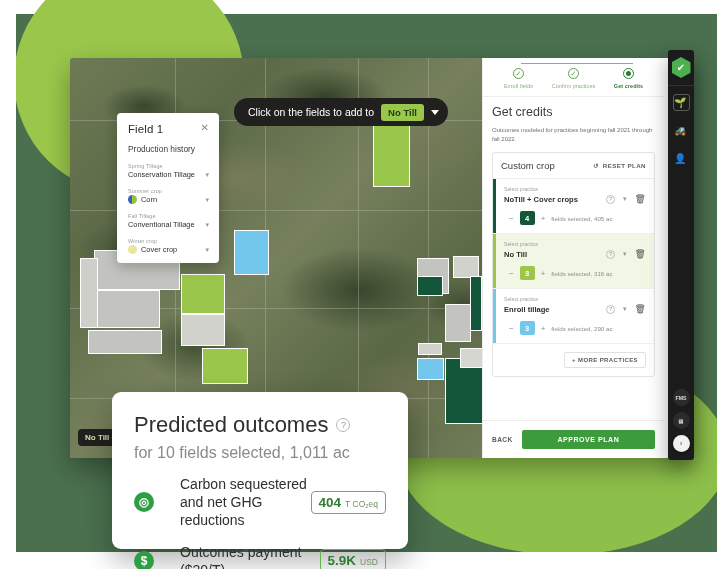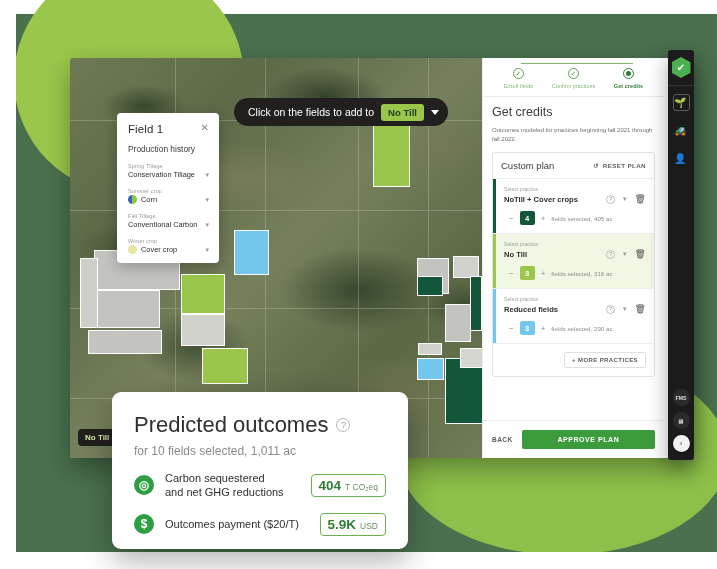--- a/index.html
+++ b/index.html
@@ -236,28 +236,28 @@
     position: absolute; left: 112px; top: 392px; width: 296px; height: 157px;
     background: #fff; border-radius: 9px; padding: 20px 22px;
     box-shadow: 0 12px 30px rgba(0,0,0,.30);
   }
   .out-head { display: flex; align-items: center; gap: 8px; }
   .out-title { font-size: 22px; color: #2f2f2f; font-weight: 400; }
   .out-q {
     width: 14px; height: 14px; border-radius: 50%; border: 1.2px solid #b6b6b6;
     color: #9d9d9d; font-size: 9px; display: flex; align-items: center; justify-content: center;
   }
-  .out-sub { font-size: 12px; color: #8a8a8a; margin-top: 6px; }
+  .out-sub { font-size: 16px; color: #8a8a8a; margin-top: 6px; }
   .out-row { display: flex; align-items: center; margin-top: 13px; }
   .out-ico {
     width: 20px; height: 20px; border-radius: 50%; background: #2e9e44; color: #fff;
     display: flex; align-items: center; justify-content: center; font-size: 12px;
     flex: 0 0 20px; font-weight: 700;
   }
-  .out-lbl { font-size: 11px; color: #2f2f2f; line-height: 1.3; margin-left: 11px; flex: 1; }
+  .out-lbl { font-size: 14px; color: #2f2f2f; line-height: 1.3; margin-left: 26px; flex: 1; }
   .out-val {
     border: 1px solid #66b34f; border-radius: 4px; padding: 3px 7px;
     display: flex; align-items: baseline; gap: 4px; white-space: nowrap;
   }
   .out-num { font-size: 13.5px; font-weight: 700; color: #2f7d32; }
   .out-unit { font-size: 8.5px; color: #6f8f62; }
 </style>
 </head>
 <body>
 
@@ -339,21 +339,21 @@
               <span>Corn</span>
             </span>
             <span class="chev">▾</span>
           </div>
         </div>
 
         <div class="fc-row">
           <div class="fc-lbl">Fall Tillage</div>
           <div class="fc-val">
             <span class="txt">
-                <span>Conventional Carbon</span>
+                <span>Conventional Tillage</span>
               </span>
             <span class="chev">▾</span>
           </div>
         </div>
 
         <div class="fc-row">
           <div class="fc-lbl">Winter crop</div>
           <div class="fc-val">
             <span class="txt">
               <span class="crop-dot crop-cover"></span>
@@ -384,21 +384,21 @@
           <div class="step-lbl active">Get credits</div>
         </div>
       </div>
 
       <div class="panel-body">
         <div class="panel-title">Get credits</div>
         <div class="panel-desc">Outcomes modeled for practices beginning fall 2021 through fall 2022.</div>
 
         <div class="plan-card">
           <div class="plan-head">
-            <span class="plan-name">Custom plan</span>
+            <span class="plan-name">Custom crop</span>
             <span class="reset-btn">
               <span>↺</span>
               <span>RESET PLAN</span>
             </span>
           </div>
 
           <div class="prac a">
             <div class="prac-lbl">Select practice</div>
             <div class="prac-row">
               <span class="prac-name">NoTill + Cover crops</span>
@@ -430,21 +430,21 @@
               <span class="minus">−</span>
               <span class="count b">3</span>
               <span class="plus">+</span>
               <span class="sel-txt">fields selected, 316 ac</span>
             </div>
           </div>
 
           <div class="prac c">
             <div class="prac-lbl">Select practice</div>
             <div class="prac-row">
-              <span class="prac-name">Reduced fields</span>
+              <span class="prac-name">Enroll tillage</span>
               <span class="prac-ctrls">
                 <span class="qmark">?</span>
                 <span class="chev">▾</span>
                 <span class="trash">🗑</span>
               </span>
             </div>
             <div class="stepper">
               <span class="minus">−</span>
               <span class="count c">3</span>
               <span class="plus">+</span>

